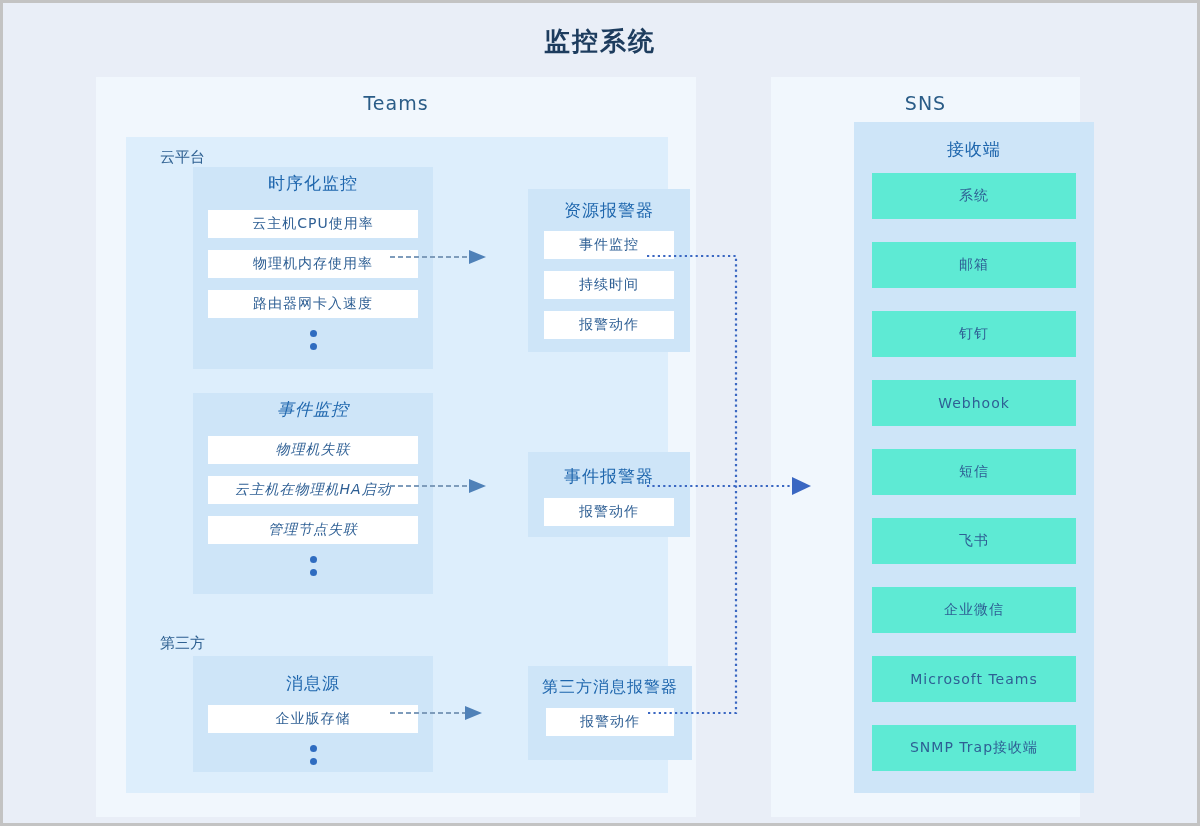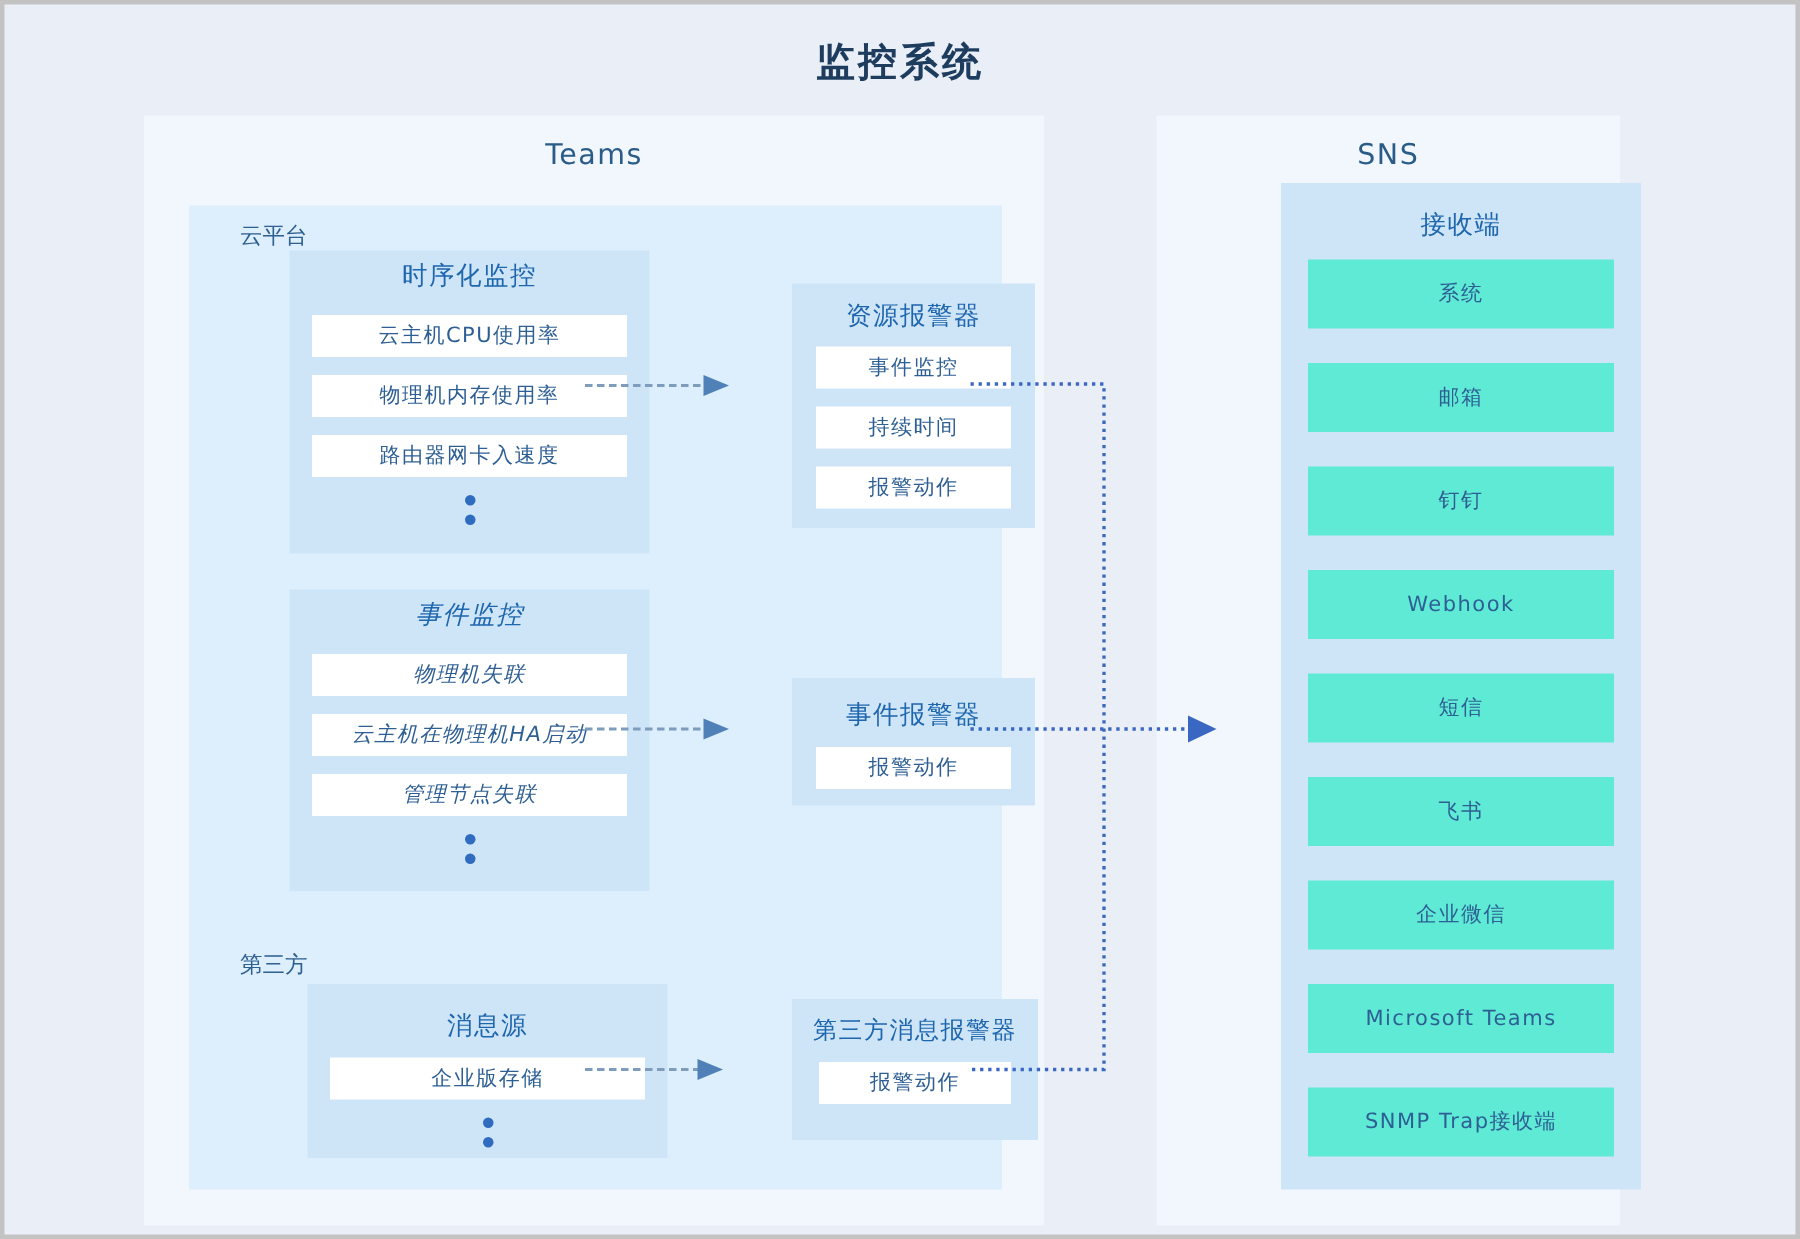--- a/index.html
+++ b/index.html
@@ -42,21 +42,21 @@
   .box-ts .box-title,.box-ev .box-title{padding-bottom:15px;}
 
   .box-resource{left:357px;top:52px;width:162px;height:163px;}
   .box-resource .box-title{padding-top:10px;padding-bottom:9px;}
   .box-resource .row{margin:0 16px 12px;}
 
   .box-event-alarm{left:357px;top:315px;width:162px;height:85px;}
   .box-event-alarm .box-title{padding-top:13px;padding-bottom:10px;}
   .box-event-alarm .row{margin:0 16px 0;}
 
-  .box-src{left:34px;top:33px;width:240px;height:116px;}
+  .box-src{left:22px;top:33px;width:240px;height:116px;}
   .box-src .box-title{padding-top:16px;padding-bottom:10px;}
 
   .box-third-alarm{left:357px;top:43px;width:164px;height:94px;}
   .box-third-alarm .box-title{font-size:16px;padding-top:11px;padding-bottom:10px;border-radius:13px;}
   .box-third-alarm .row{margin:0 18px 0;}
 
   .dots{display:flex;flex-direction:column;align-items:center;gap:6px;margin-top:6px;}
   .dots i{width:7px;height:7px;border-radius:50%;background:#2f6cc0;display:block;}
 
   .box-receiver{left:38px;top:45px;width:240px;height:671px;background:#cee5f8;}

